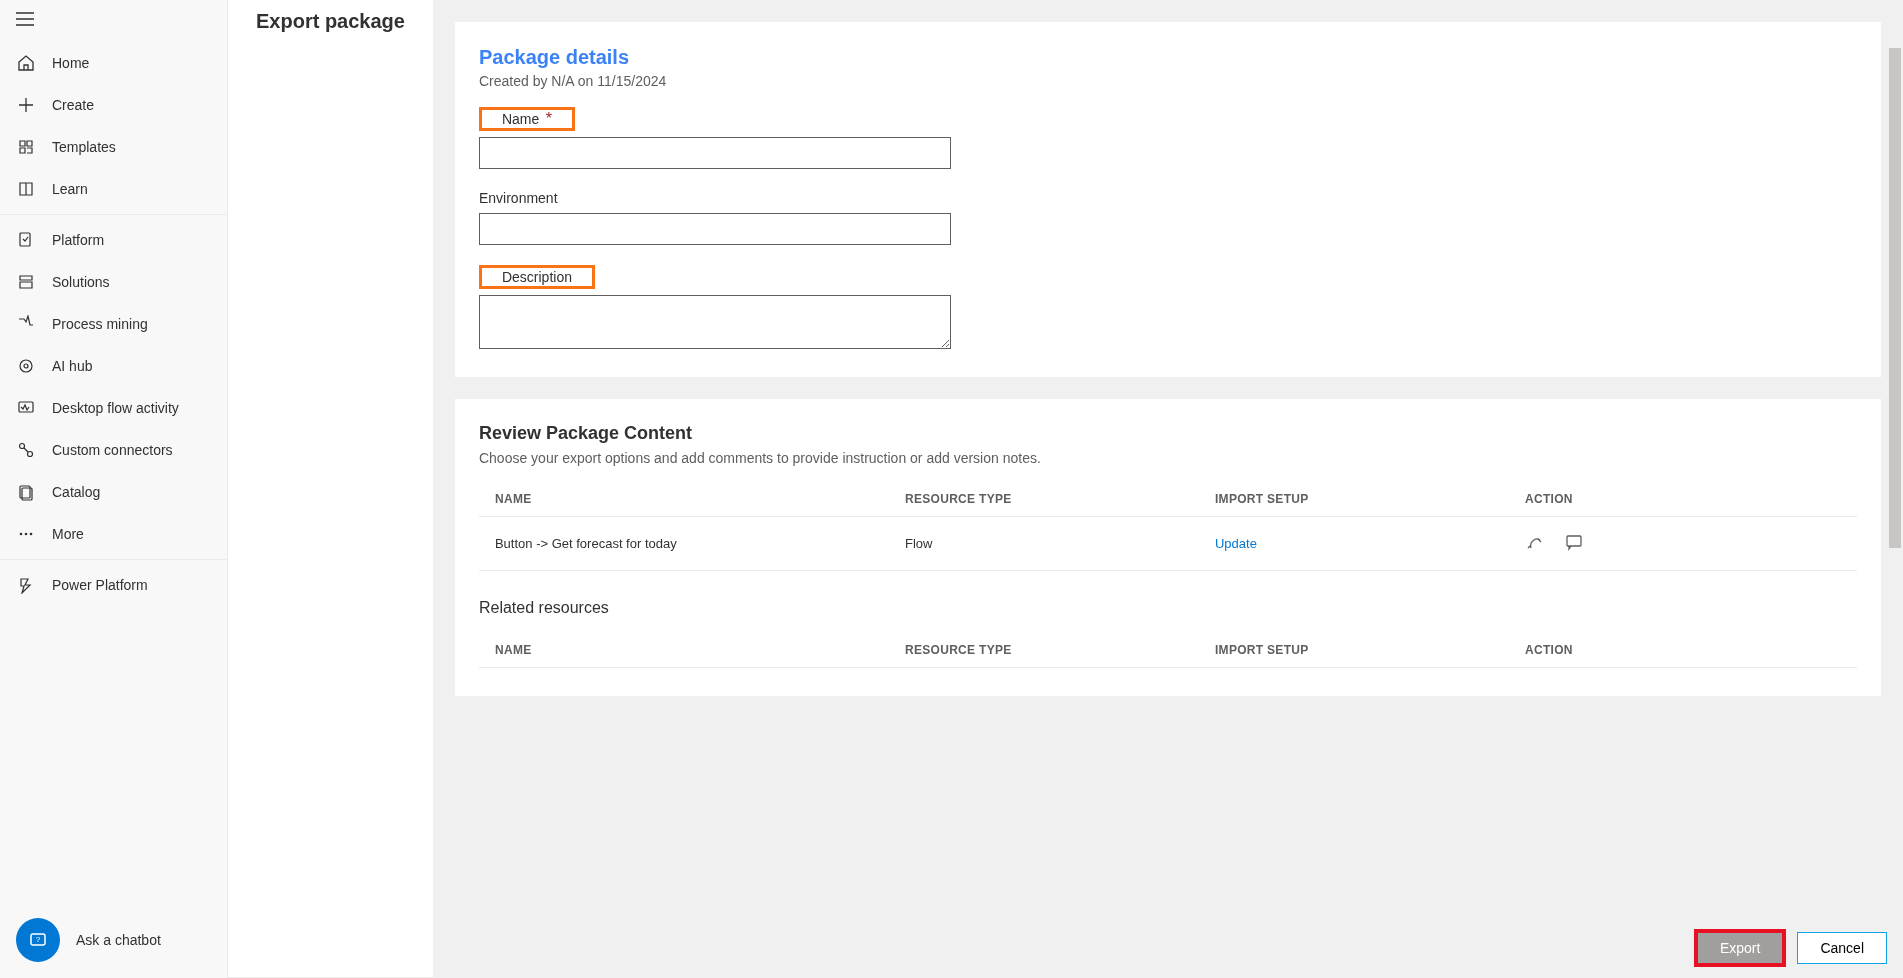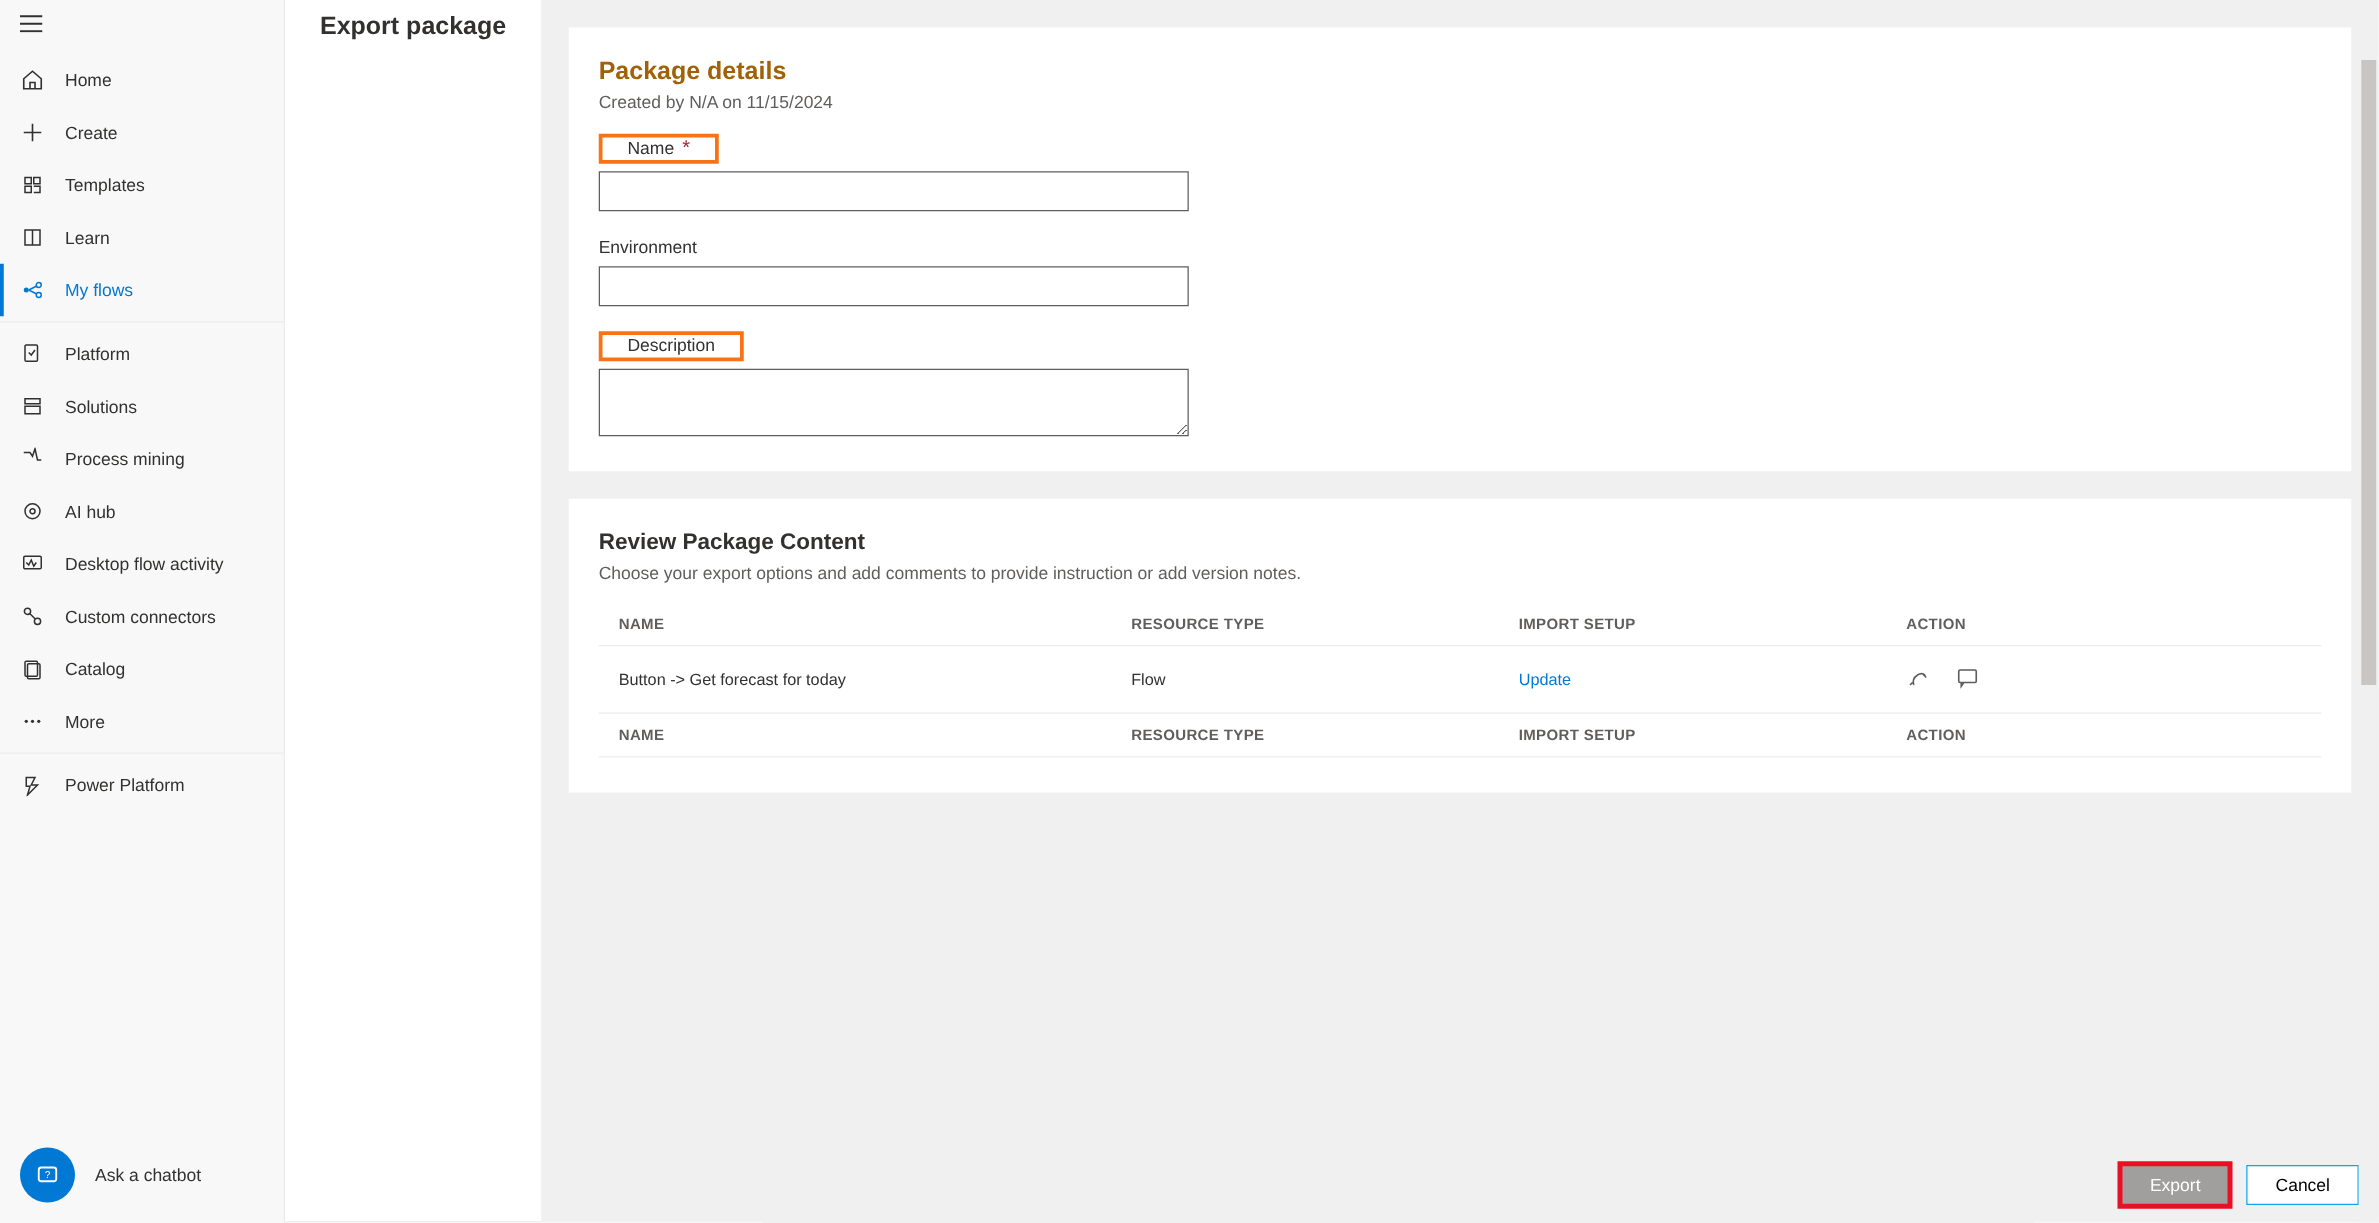--- a/index.html
+++ b/index.html
@@ -20,21 +20,21 @@
 .chatbot-btn { width: 44px; height: 44px; border-radius: 50%; background: #0078d4; display: flex; align-items: center; justify-content: center; }
 
 
 .main { flex: 1; display: flex; flex-direction: row; background: #fff; position: relative; }
 .page-header { padding: 10px 28px 14px; border-bottom: 1px solid #edebe9; }
 .page-title { font-size: 20px; font-weight: 600; color: #323130; }
 
 .content { flex: 1; overflow-y: auto; background: #f0f0f0; padding: 22px 22px 80px; }
 
 .card { background: #fff; padding: 24px 24px 28px; margin-bottom: 22px; }
-.card-title { font-size: 20px; font-weight: 600; color: #a16207; margin-bottom: 4px; }
+.card-title { font-size: 20px; font-weight: 600; color: #3b82f6; margin-bottom: 4px; }
 .card-sub { font-size: 14px; color: #605e5c; margin-bottom: 18px; }
 
 .field { margin-bottom: 20px; }
 .field-label { font-size: 14px; color: #323130; display: inline-block; }
 .required { color: #a4262c; margin-left: 2px; }
 .field input, .field textarea { display: block; margin-top: 6px; width: 472px; padding: 7px 10px; border: 1px solid #605e5c; font-size: 14px; font-family: inherit; }
 .field textarea { height: 54px; resize: both; }
 
 .highlight-box { border: 3px solid #f97316; padding: 0 20px; display: inline-block; }
 
@@ -99,31 +99,20 @@
           </span>
         <span>Templates</span>
       </div>
       <div class="nav-item">
         <span class="nav-icon">
             <svg width="18" height="18" viewBox="0 0 18 18">
               <path d="M3 3h6v12H3zM9 3h6v12H9z" fill="none" stroke="#323130" stroke-width="1.2"></path>
             </svg>
           </span>
         <span>Learn</span>
-      </div>
-      <div class="nav-item active">
-        <span class="nav-icon">
-            <svg width="18" height="18" viewBox="0 0 18 18">
-              <circle cx="4" cy="9" r="2" fill="#0078d4"></circle>
-              <circle cx="14" cy="5" r="2" fill="none" stroke="#0078d4" stroke-width="1.2"></circle>
-              <circle cx="14" cy="13" r="2" fill="none" stroke="#0078d4" stroke-width="1.2"></circle>
-              <path d="M6 9l6-3M6 9l6 3" stroke="#0078d4" stroke-width="1.2"></path>
-            </svg>
-          </span>
-        <span>My flows</span>
       </div>
     </div>
     <div class="divider"></div>
     <div class="nav-items">
       <div class="nav-item">
         <span class="nav-icon">
             <svg width="18" height="18" viewBox="0 0 18 18">
               <rect x="3" y="2" width="10" height="13" rx="1" fill="none" stroke="#323130" stroke-width="1.2"></rect>
               <path d="M6 8l2 2 3-4" fill="none" stroke="#323130" stroke-width="1.2"></path>
             </svg>
@@ -269,20 +258,21 @@
                     </svg></span>
                 <span><svg width="18" height="18" viewBox="0 0 18 18">
                       <rect x="2" y="3" width="14" height="10" rx="1" fill="none" stroke="#605e5c" stroke-width="1.3"></rect>
                       <path d="M6 13l-2 3v-3" fill="none" stroke="#605e5c" stroke-width="1.3"></path>
                     </svg></span>
               </div>
             </div>
           </div>
         </div>
 
+        <div class="related-title">Related resources</div>
 
         <div class="table">
           <div class="table-header">
             <div class="col-name">NAME</div>
             <div class="col-type">RESOURCE TYPE</div>
             <div class="col-setup">IMPORT SETUP</div>
             <div class="col-action">ACTION</div>
           </div>
         </div>
       </div>

